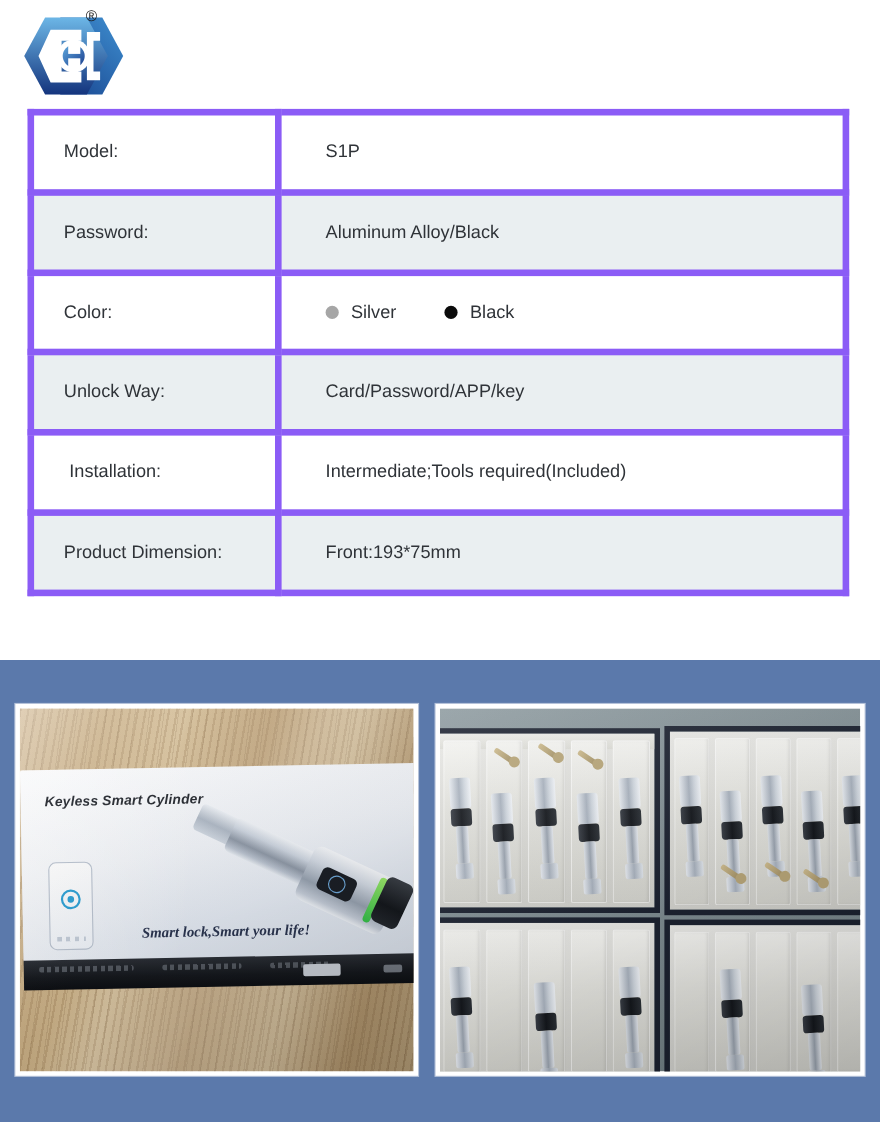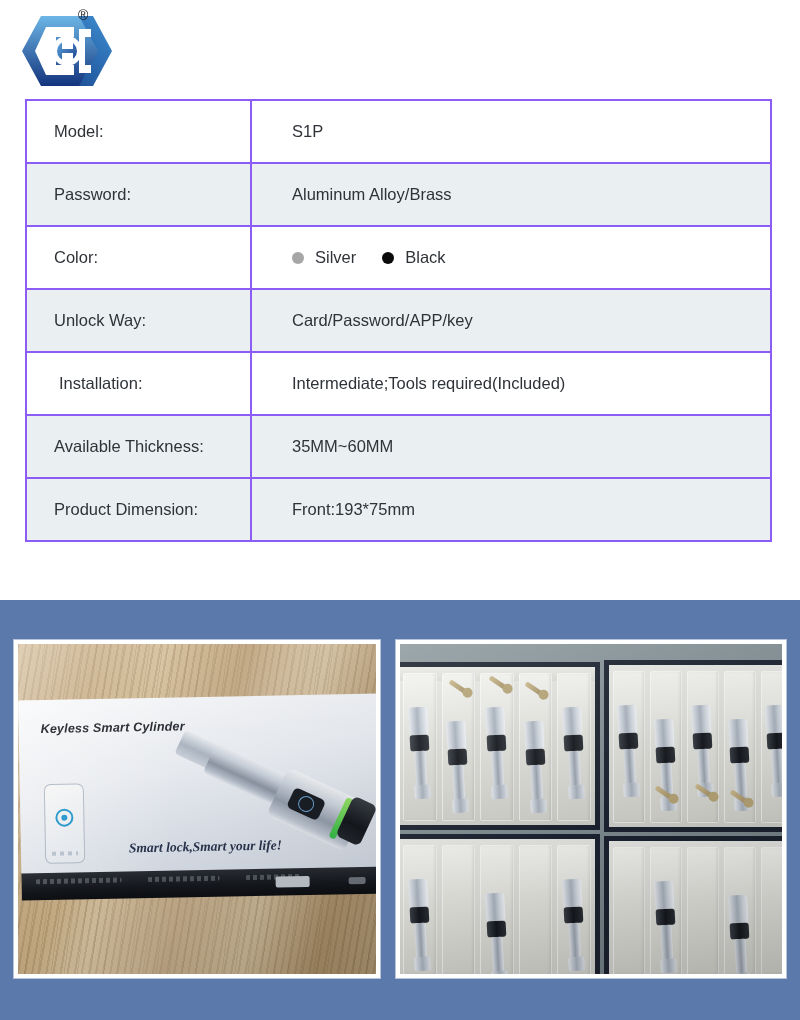--- a/index.html
+++ b/index.html
@@ -32,40 +32,40 @@
   
   .spec-table {
     position: absolute; left: 25px; top: 99px;
     width: 747px; height: 443px;
     border: 1.5px solid #8a8f94;
     border-collapse: collapse;
     table-layout: fixed;
   }
   .spec-table tr { height: 44.3px; }
   .spec-table td {
-    border: 2px solid #8b5cf6;
+    border: 6px solid #8b5cf6;
     font-size: 16.5px;
     color: #2f3338;
     vertical-align: middle;
     font-weight: 400;
   }
   .spec-table td.k { width: 225px; padding-left: 27px; }
   .spec-table td.v { padding-left: 40px; }
   .spec-table tr.alt td { background: #eaeff1; }
   .spec-table tr.plain td { background: #ffffff; }
   .k-indent { padding-left: 32px !important; }
 
   .color-cell { display: flex; align-items: center; gap: 0; }
   .dot {
     display: inline-block; width: 12px; height: 12px;
     border-radius: 50%; vertical-align: middle;
   }
   .dot-silver { background: #a6a6a6; }
   .dot-black { background: #0b0b0b; }
-  .swatch-label { margin-left: 11px; margin-right: 26px; }
+  .swatch-label { margin-left: 11px; margin-right: 44px; }
   .swatch-label.last { margin-right: 0; }
 
   
   .photo-band {
     position: absolute; left: 0; top: 600px;
     width: 800px; height: 420px;
     background: #5b79ab;
   }
   .photo-frame {
     position: absolute;
@@ -311,21 +311,21 @@
   </div>
 
   <table class="spec-table">
     <tbody>
       <tr class="plain">
         <td class="k">Model:</td>
         <td class="v">S1P</td>
       </tr>
       <tr class="alt">
         <td class="k">Password:</td>
-        <td class="v">Aluminum Alloy/Brass</td>
+        <td class="v">Aluminum Alloy/Black</td>
       </tr>
       <tr class="plain">
         <td class="k">Color:</td>
         <td class="v">
           <span class="color-cell">
             <span class="dot dot-silver"></span>
             <span class="swatch-label">Silver</span>
             <span class="dot dot-black"></span>
             <span class="swatch-label last">Black</span>
           </span>
@@ -333,24 +333,20 @@
       </tr>
       <tr class="alt">
         <td class="k">Unlock Way:</td>
         <td class="v">Card/Password/APP/key</td>
       </tr>
       <tr class="plain">
         <td class="k k-indent">Installation:</td>
         <td class="v">Intermediate;Tools required(Included)</td>
       </tr>
       <tr class="alt">
-        <td class="k">Available Thickness:</td>
-        <td class="v">35MM~60MM</td>
-      </tr>
-      <tr class="alt">
         <td class="k">Product Dimension:</td>
         <td class="v">Front:193*75mm</td>
       </tr>
     </tbody>
   </table>
 
   <div class="photo-band">
 
     <div class="photo-frame photo-left">
       <div class="photo-inner">

